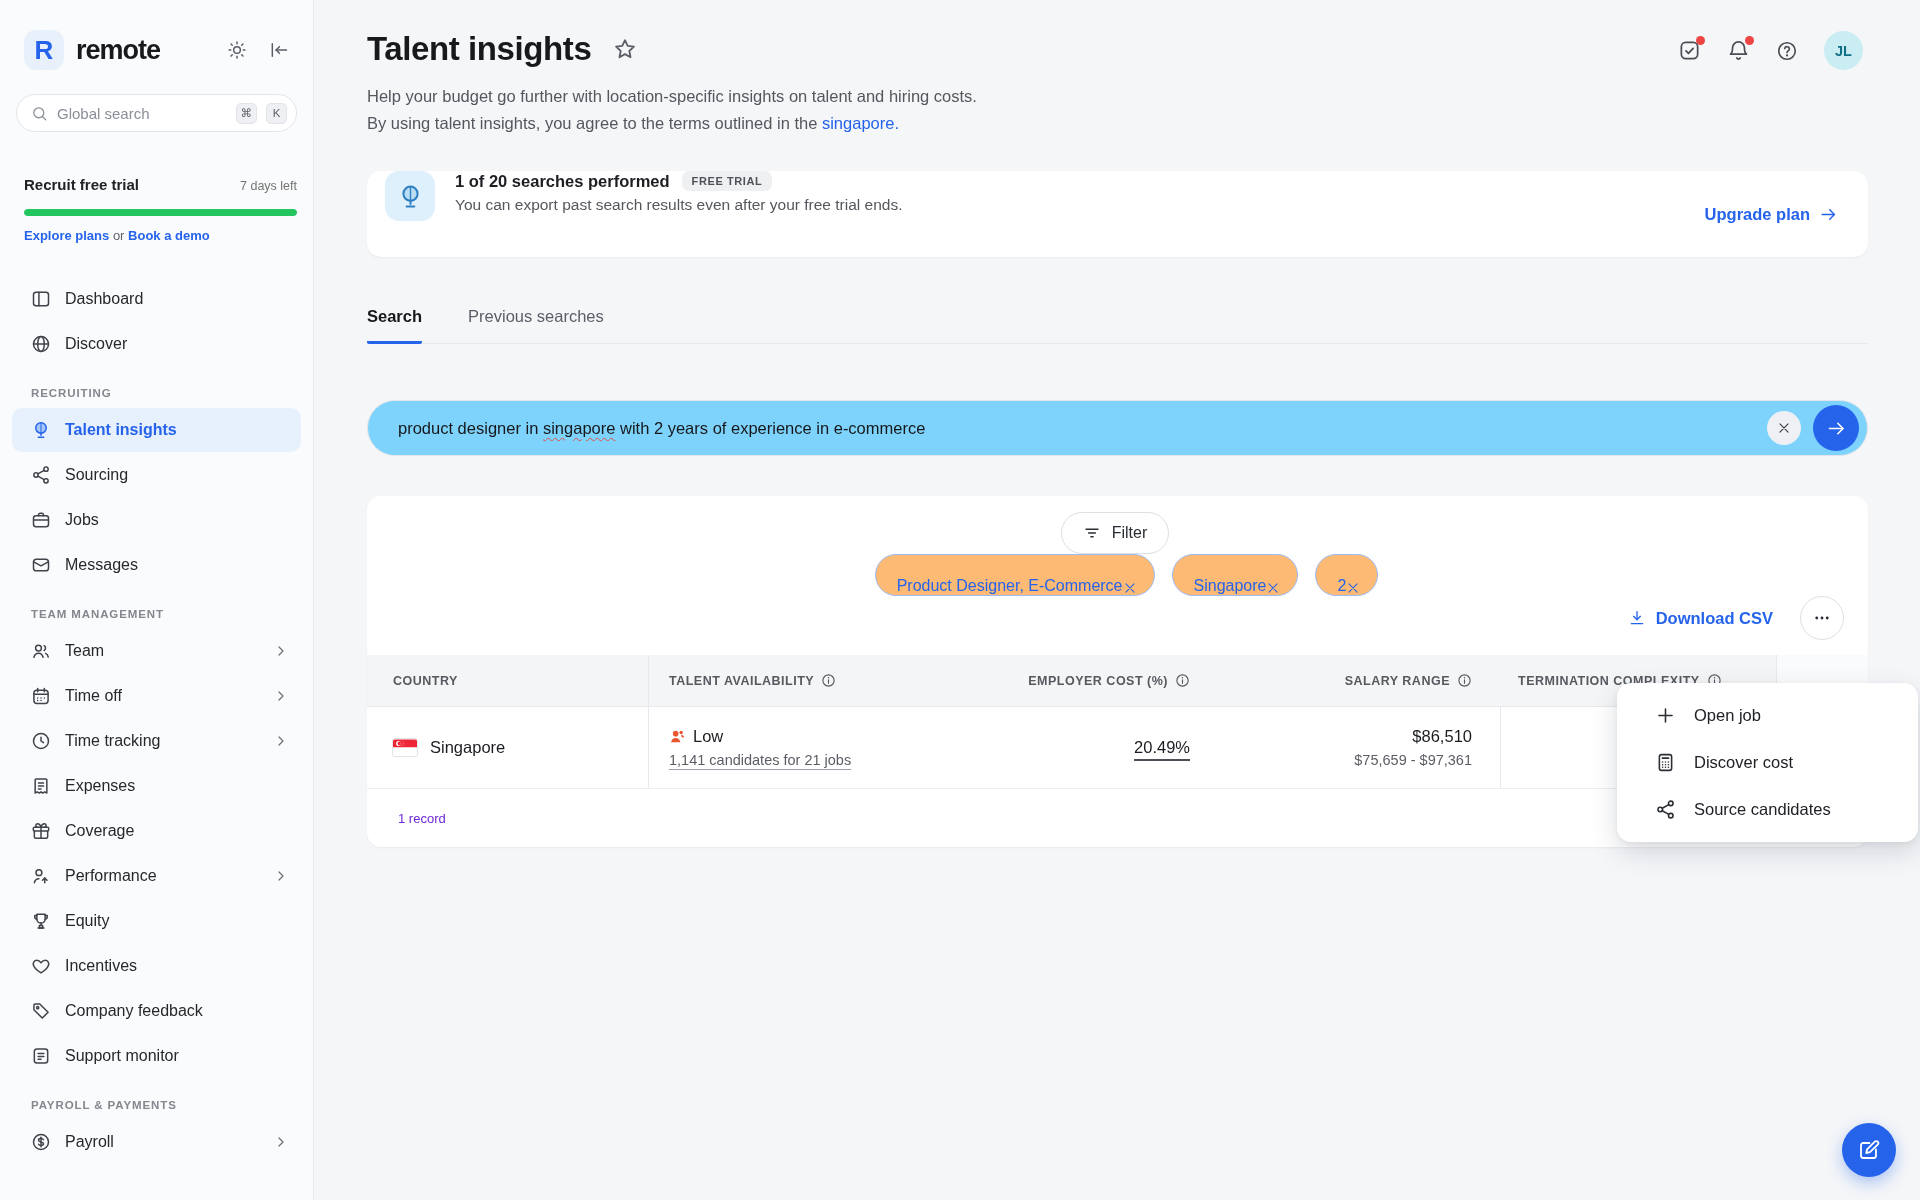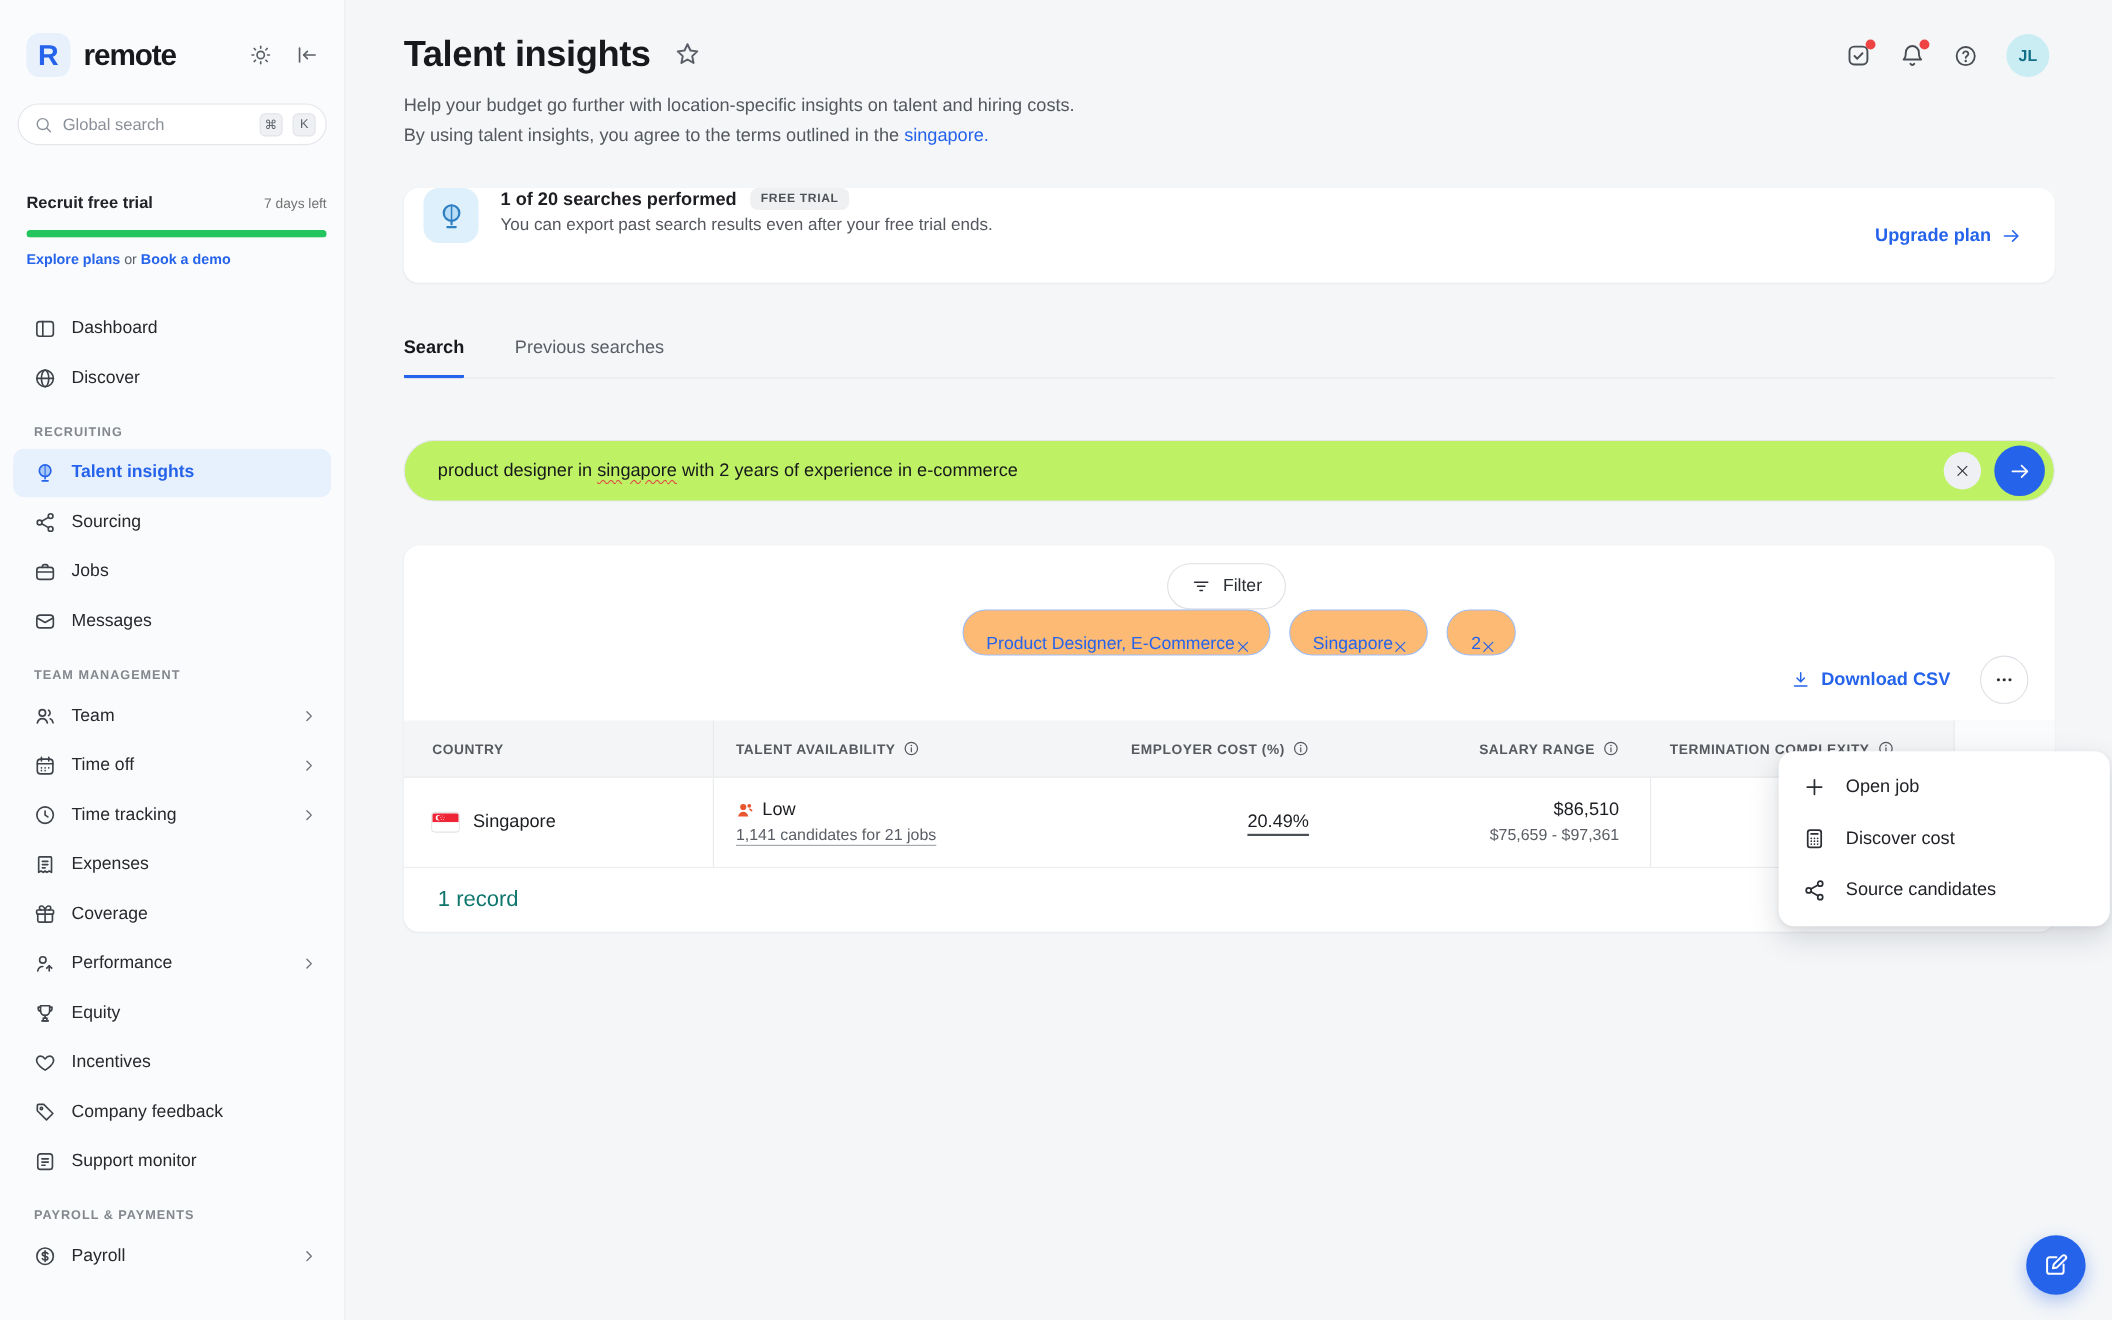--- a/index.html
+++ b/index.html
@@ -57,21 +57,21 @@
   .banner-title-row { display:flex; align-items:center; gap:12px; }
   .banner-title { font-size:16.5px; font-weight:700; color:#1c1e22; }
   .badge { padding:4px 10px; border-radius:7px; background:#eef0f2; font-size:11px; font-weight:700; letter-spacing:.6px; color:#4e5258; }
   .banner-desc { margin-top:5px; font-size:15.5px; color:#54575d; }
   .upgrade { margin-left:auto; display:flex; align-items:center; gap:9px; color:#2563eb; font-size:16.5px; font-weight:700; background:none; border:none; cursor:pointer; }
 
   .tabs { margin-top:50px; display:flex; gap:46px; border-bottom:1px solid #e7e9ed; }
   .tab { font-size:16.5px; padding-bottom:15px; color:#5a5e66; font-weight:500; cursor:pointer; border-bottom:3.5px solid transparent; margin-bottom:-1px; border-radius:2px; }
   .tab.active { color:#17181b; font-weight:700; border-bottom-color:#2563eb; }
 
-  .query-pill { margin-top:56px; height:56px; background:#bef264; border:1px solid #e3e5e9; border-radius:28px; display:flex; align-items:center; padding:0 8px 0 30px; }
+  .query-pill { margin-top:56px; height:56px; background:#7dd3fc; border:1px solid #e3e5e9; border-radius:28px; display:flex; align-items:center; padding:0 8px 0 30px; }
   .query-text { font-size:16.5px; color:#17181b; flex:1; white-space:nowrap; cursor:text; }
   .misspell { text-decoration:underline wavy #df5145 1px; text-underline-offset:3px; }
   .clear-btn { width:34px; height:34px; border-radius:50%; background:#eef0f3; border:none; color:#33363b; display:flex; align-items:center; justify-content:center; cursor:pointer; margin-right:12px; }
   .submit-btn { width:46px; height:46px; border-radius:50%; background:#2563eb; border:none; color:#fff; display:flex; align-items:center; justify-content:center; cursor:pointer; }
 
   .results-card { margin-top:40px; background:#fff; border-radius:14px; box-shadow:0 1px 2px rgba(16,24,40,.05); overflow:hidden; }
   .filter-bar { display:flex; align-items:center; padding:16px 24px 15px 19px;flex-direction:column; }
   .filter-btn { height:42px; border-radius:21px; border:1px solid #dde0e4; background:#fff; display:flex; align-items:center; gap:11px; padding:0 21px; font-size:16px; color:#2a2d33; font-family:inherit; cursor:pointer; }
   .chips { display:flex; gap:17px; margin-left:23px; }
   .chip { height:42px; border-radius:21px; border:1.5px solid #9dbcf5; background:#fdba74; color:#2563eb; display:flex; align-items:flex-end; gap:0; padding:0 17px 0 21px; font-size:16px; cursor:pointer; }
@@ -101,25 +101,25 @@
   .flag { width:24px; height:17px; border-radius:2.5px; box-shadow:0 0 0 1px #e2e4e7; }
   .avail-line { display:flex; align-items:center; gap:8px; }
   .avail-ic { width:16px; height:16px; color:#e8552f; }
   .sub-link { font-size:14.5px; color:#5a5e64; text-decoration:underline; text-decoration-color:#9ba1a8; text-underline-offset:4px; cursor:pointer; }
   .pct-link { text-decoration:underline; text-decoration-color:#4b4f56; text-decoration-thickness:1.5px; text-underline-offset:6px; cursor:pointer; }
   .sub-val { font-size:14.5px; color:#5a5e64; }
   .term-cell { gap:9px; }
   .term-flag { width:16px; height:16px; color:#f0940a; }
   .term-link { font-size:16px; color:#565a61; text-decoration:underline; text-decoration-color:#8f949b; text-decoration-thickness:1.5px; text-underline-offset:5px; cursor:pointer; }
   .row-more { background:none; border:none; color:#3c4046; cursor:pointer; }
-  .tfoot { height:58px; display:flex; align-items:center; padding-left:31px; font-size:20px; color:#0f766e; }
+  .tfoot { height:58px; display:flex; align-items:center; padding-left:31px; font-size:13px; color:#6d28d9; }
 
   
   .ctx-menu { position:absolute; left:1617px; top:683px; width:301px; background:#fff; border-radius:14px; box-shadow:0 10px 28px rgba(16,24,40,.14), 0 2px 6px rgba(16,24,40,.06); padding:9px 0; }
-  .ctx-item { height:47px; display:flex; align-items:center; gap:18px; padding:0 22px; font-size:16.5px; color:#202227; cursor:pointer; }
+  .ctx-item { height:47px; display:flex; align-items:center; gap:18px; padding:0 38px; font-size:16.5px; color:#202227; cursor:pointer; }
   .ctx-item .cico { width:21px; height:21px; color:#2b2e33; flex:none; }
 
   .chat-fab { position:absolute; left:1842px; top:1123px; width:54px; height:54px; border-radius:50%; background:#2563eb; border:none; color:#fff; display:flex; align-items:center; justify-content:center; cursor:pointer; box-shadow:0 6px 16px rgba(37,99,235,.35); }
 </style>
 </head>
 <body>
 
 <div>
 
   <aside class="sidebar">

